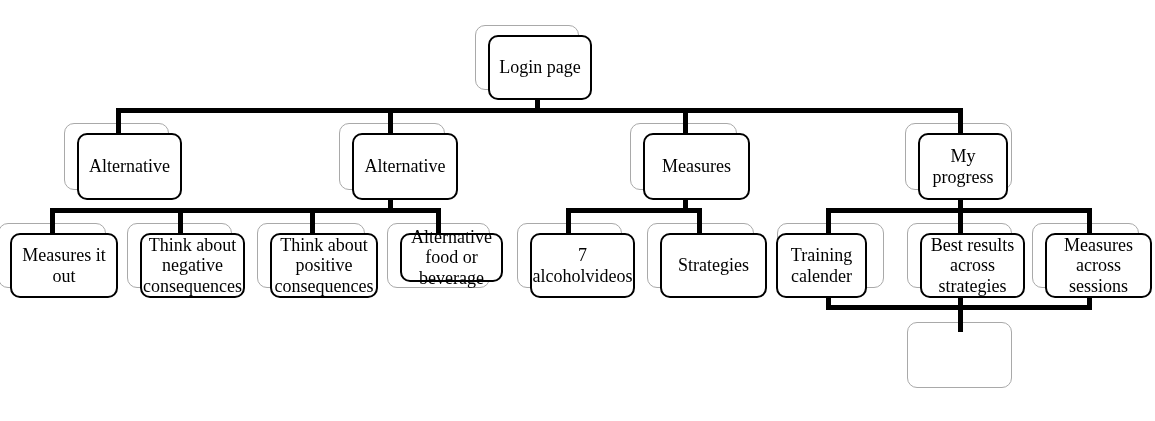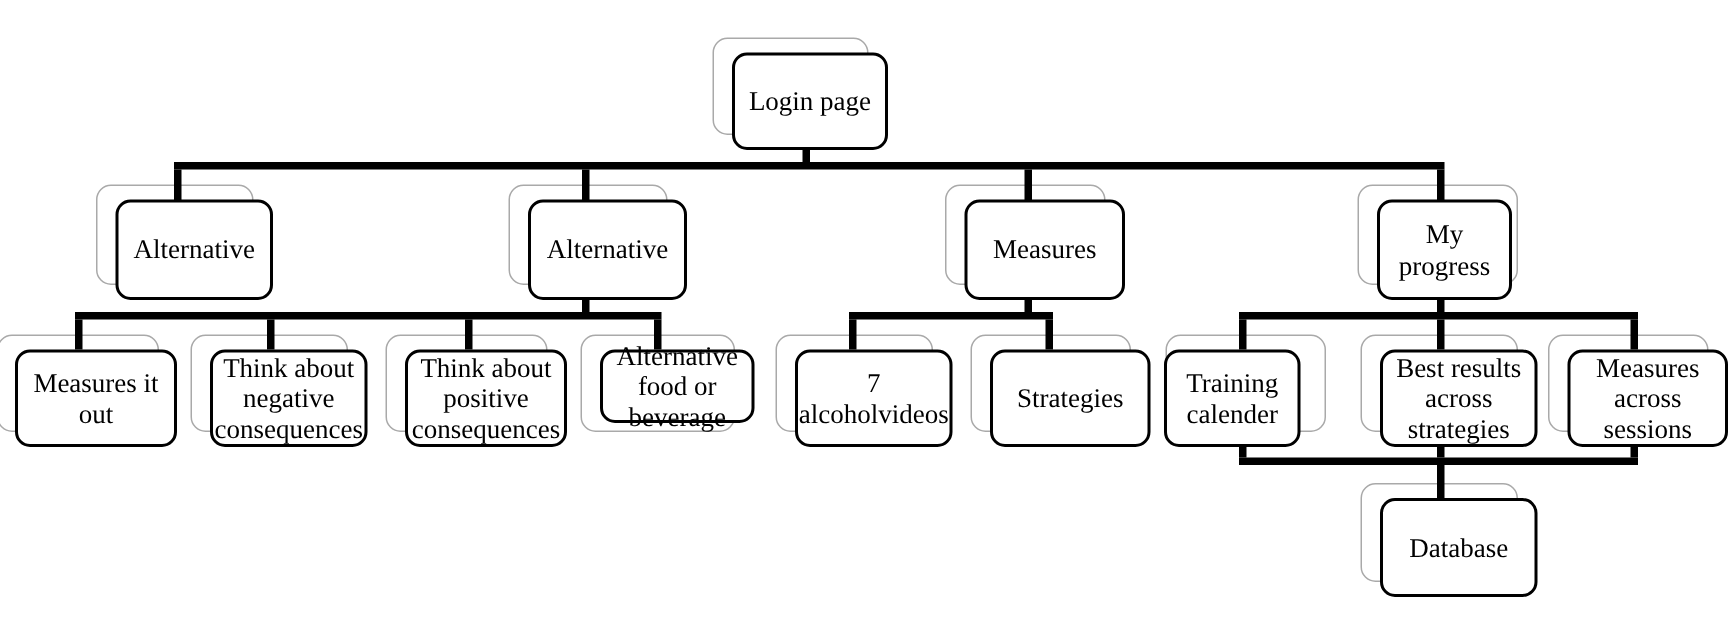--- a/index.html
+++ b/index.html
@@ -131,17 +131,14 @@
 strategies</span>
   </div>
 
   <div class="shadow" style="left:1032px;top:223px;width:107px;height:65px;"></div>
   <div class="node" style="left:1045px;top:233px;width:107px;height:65px;">
     <span>Measures
 across sessions</span>
   </div>
 
   <div class="shadow" style="left:907px;top:322px;width:105px;height:66px;"></div>
-  <div class="node" style="left:920px;top:332px;width:105px;height:66px;">
-    <span>Database</span>
-  </div>
 
 </div>
 
 </body></html>

